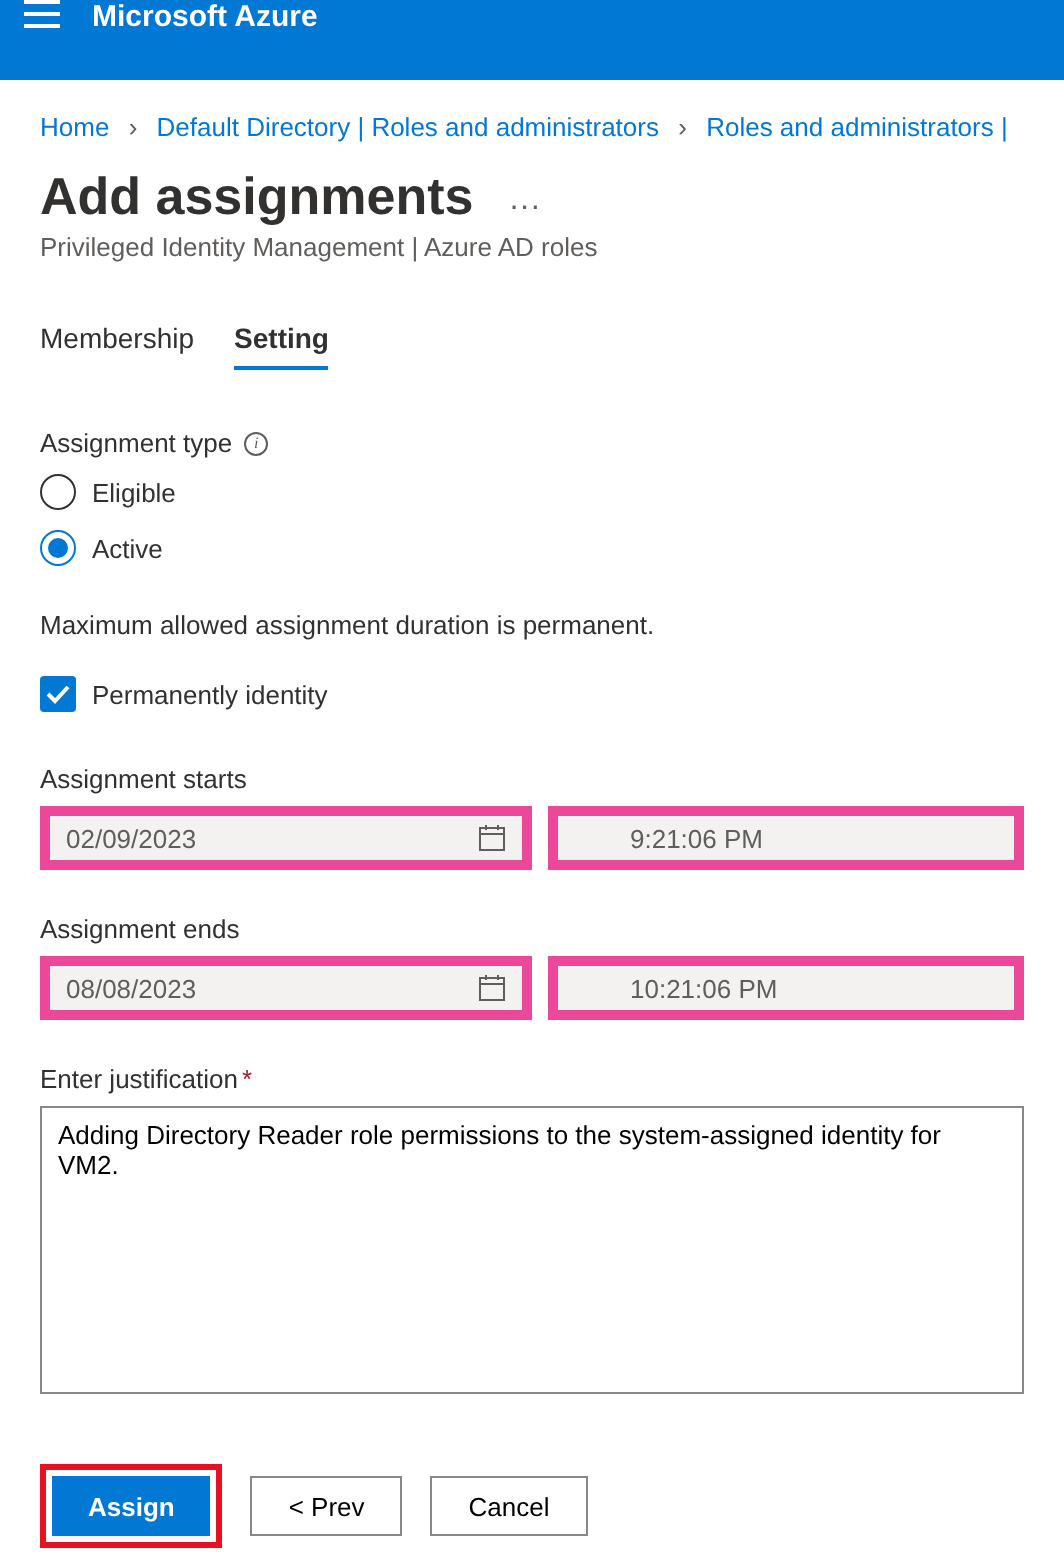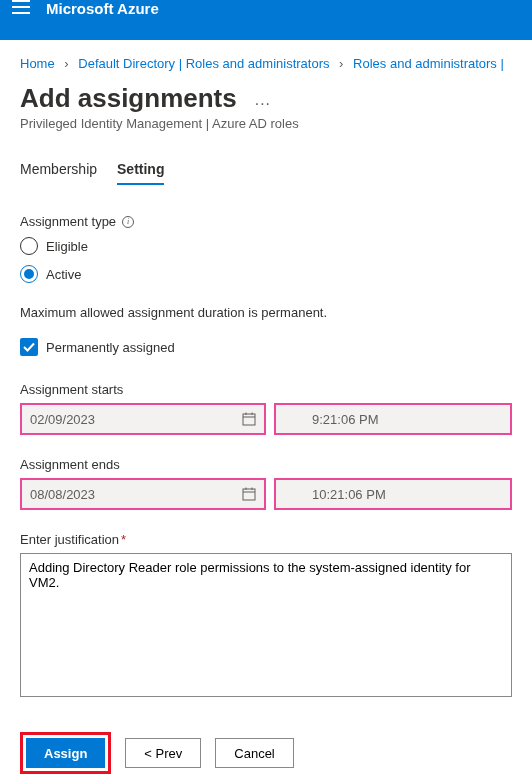--- a/index.html
+++ b/index.html
@@ -26,21 +26,21 @@
     .radio-row { display: flex; align-items: center; gap: 8px; margin-bottom: 10px; cursor: pointer; }
     .radio { width: 18px; height: 18px; border: 1px solid #323130; border-radius: 50%; display: inline-flex; align-items: center; justify-content: center; }
     .radio.selected { border-color: #0078d4; }
     .radio.selected::after { content: ""; width: 10px; height: 10px; background: #0078d4; border-radius: 50%; }
     .info-text { margin-bottom: 18px; font-size: 13px; }
     .checkbox-row { display: flex; align-items: center; gap: 8px; margin-bottom: 26px; cursor: pointer; }
     .checkbox { width: 18px; height: 18px; background: #0078d4; border-radius: 2px; display: inline-flex; align-items: center; justify-content: center; }
     .checkbox svg { width: 12px; height: 12px; }
     .section-label { font-size: 13px; margin-bottom: 6px; }
     .date-row { display: flex; gap: 8px; margin-bottom: 22px; }
-    .date-box { background: #f3f2f1; border: 2px solid #ec4899; height: 32px; display: flex; align-items: center; padding: 0 8px; color: #605e5c; font-size: 13px; }
+    .date-box { background: #f3f2f1; border: 5px solid #ec4899; height: 32px; display: flex; align-items: center; padding: 0 8px; color: #605e5c; font-size: 13px; }
     .date-box.date { flex: 0 0 246px; justify-content: space-between; }
     .date-box.time { flex: 1; padding-left: 36px; }
     .cal-icon { width: 14px; height: 14px; }
     .req { color: #a4262c; margin-left: 2px; }
     .justification { width: 100%; height: 144px; border: 1px solid #8a8886; padding: 6px 8px; font-size: 13px; font-family: inherit; resize: none; }
     .footer { position: absolute; bottom: 10px; left: 20px; right: 20px; display: flex; gap: 14px; align-items: center; }
     .btn { height: 30px; padding: 0 18px; font-size: 13px; cursor: pointer; display: inline-flex; align-items: center; justify-content: center; border: 1px solid #8a8886; background: #fff; }
     .btn.primary { background: #0078d4; color: #fff; border: none; font-weight: 600; }
     .highlight-box { border: 3px solid #e81123; padding: 3px; display: inline-flex; }
   </style>
@@ -92,21 +92,21 @@
   </div>
 
   <div class="info-text">Maximum allowed assignment duration is permanent.</div>
 
   <div class="checkbox-row">
     <span class="checkbox">
       <svg viewBox="0 0 12 12">
           <path d="M1 6 L4.5 9.5 L11 2.5" stroke="#fff" stroke-width="2" fill="none"></path>
         </svg>
     </span>
-    <span>Permanently assigned</span>
+    <span>Permanently identity</span>
   </div>
 
   <div class="section-label">Assignment starts</div>
   <div class="date-row">
     <div class="date-box date">
       <span>02/09/2023</span>
       <svg class="cal-icon" viewBox="0 0 14 14">
           <rect x="1" y="2" width="12" height="11" fill="none" stroke="#605e5c"></rect>
           <line x1="1" y1="5" x2="13" y2="5" stroke="#605e5c"></line>
           <line x1="4" y1="0.5" x2="4" y2="3" stroke="#605e5c"></line>

